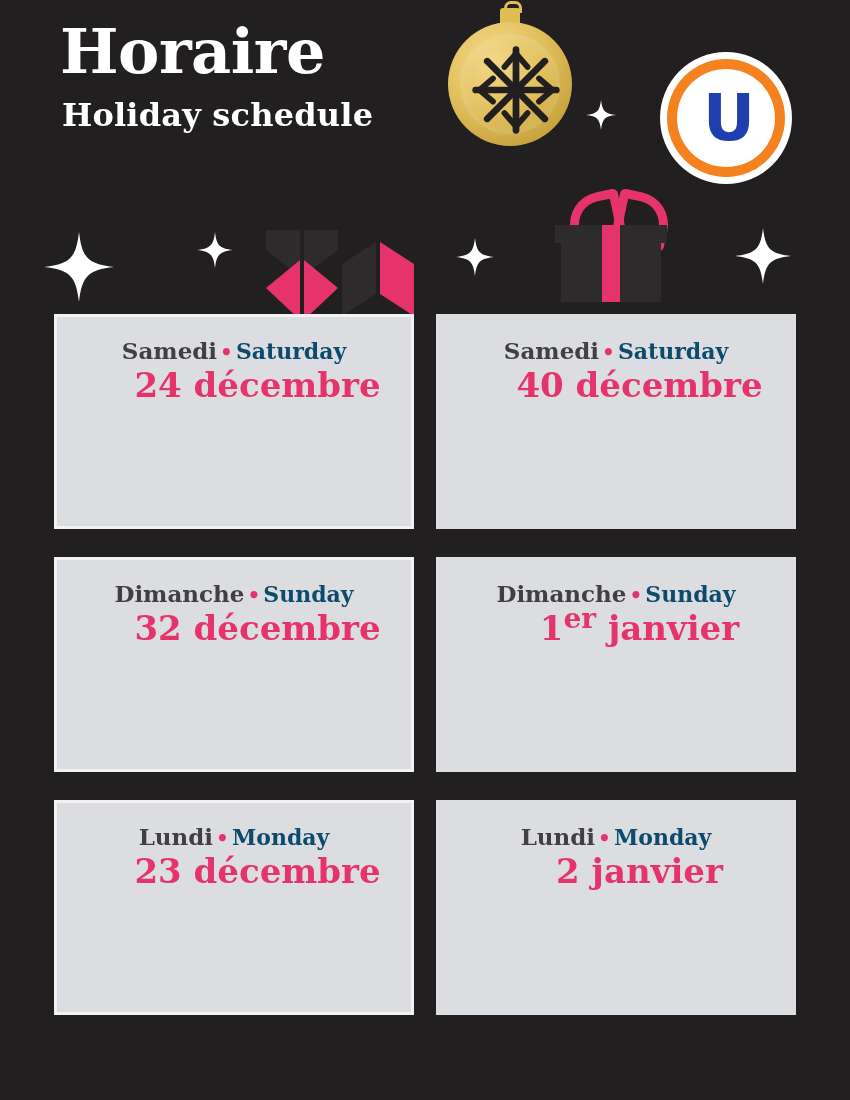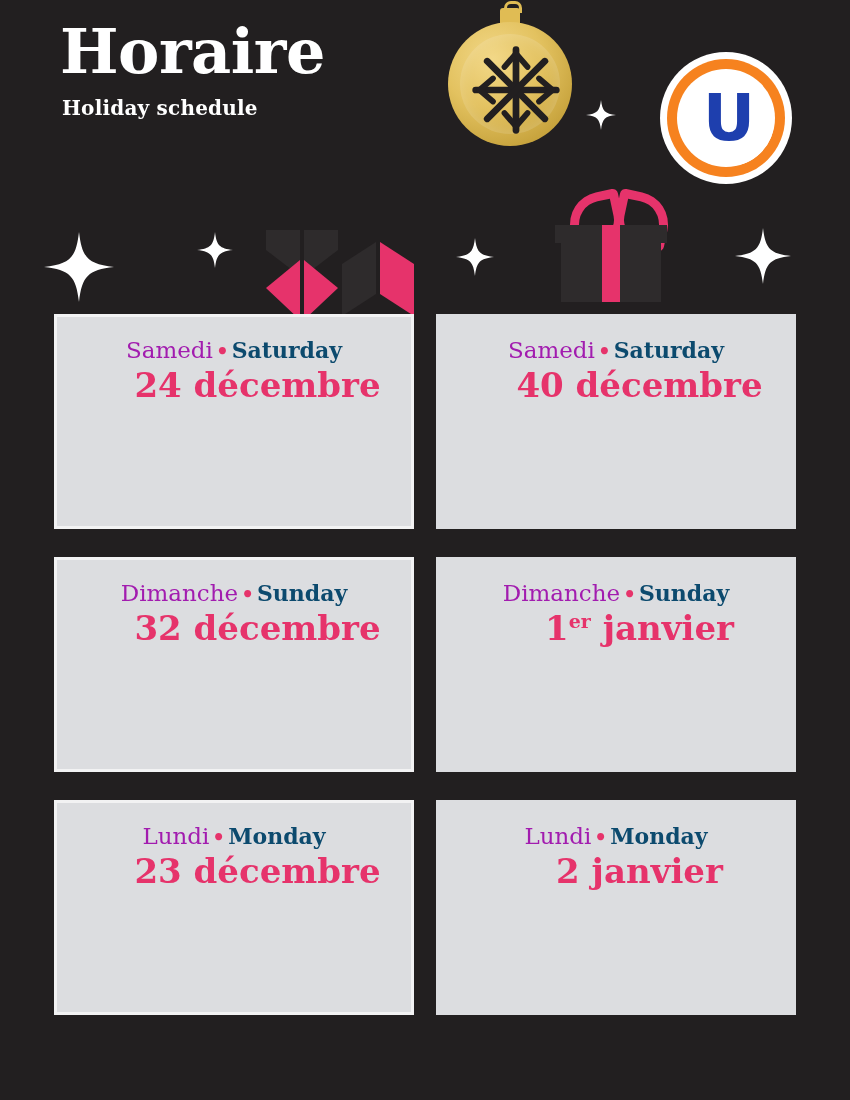--- a/index.html
+++ b/index.html
@@ -34,21 +34,21 @@
     font-weight: bold;
     font-size: 62px;
     line-height: 0.97;
     color: #ffffff;
     letter-spacing: -0.5px;
     margin: 0;
   }
   .title-en {
     font-family: "DejaVu Serif", "Liberation Serif", serif;
     font-weight: bold;
-    font-size: 20px;
+    font-size: 32px;
     color: #ffffff;
     margin: 14px 0 13px 2px;
     letter-spacing: 0.2px;
   }
 
   
   .deco { position: absolute; }
 
   
   .ornament {
@@ -227,23 +227,23 @@
     text-align: center;
   }
   .card.no-border { border: none; padding-top: 25px; }
   .day-line {
     white-space: nowrap;
     line-height: 1;
     margin-bottom: 6px;
   }
   .day-fr {
     font-family: "DejaVu Serif", "Liberation Serif", serif;
-    font-weight: normal;
+    font-weight: bold;
     font-size: 23px;
-    color: #a21caf;
+    color: #404040;
   }
   .dot {
     font-family: "DejaVu Serif", "Liberation Serif", serif;
     font-weight: bold;
     font-size: 20px;
     color: #e6336b;
     padding: 0 3px;
   }
   .day-en {
     font-family: "DejaVu Serif", "Liberation Serif", serif;
@@ -254,21 +254,21 @@
   .date-line {
     font-family: "DejaVu Serif", "Liberation Serif", serif;
     font-weight: bold;
     font-size: 34px;
     color: #e6336b;
     line-height: 1.05;
     white-space: nowrap;
     margin-left: 47px;
   }
   .date-line sup {
-    font-size: 19px;
+    font-size: 28px;
     vertical-align: super;
     line-height: 0;
   }
 </style>
 </head>
 <body>
 
 <div class="header">
 
   <div class="title-block">

